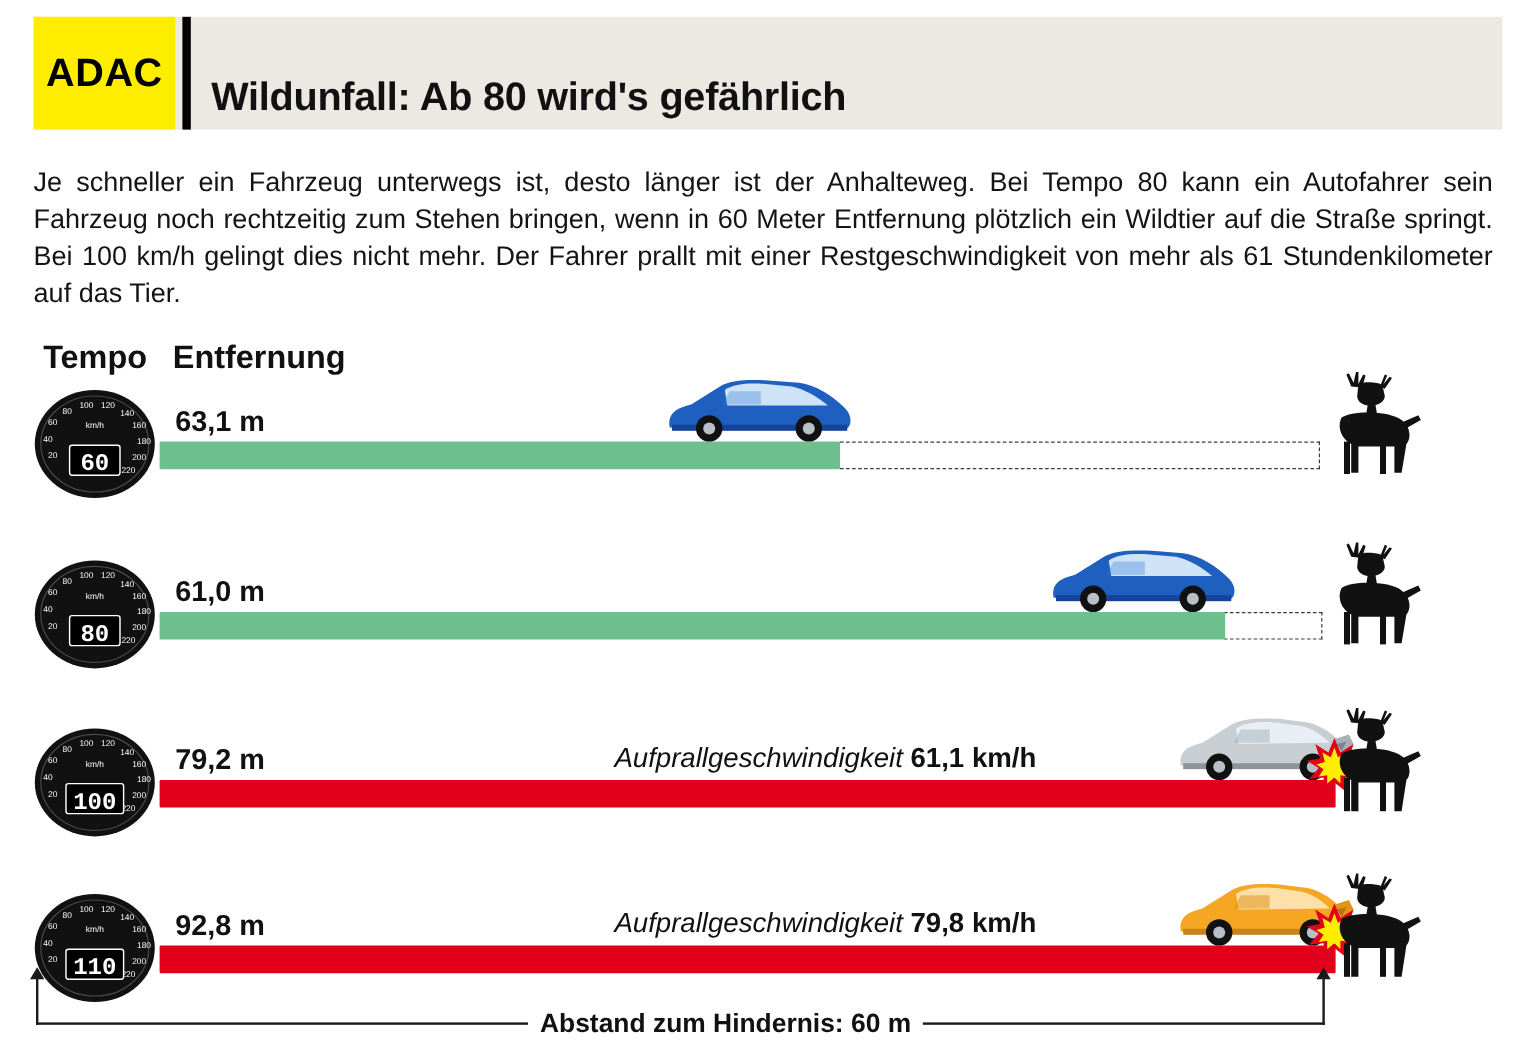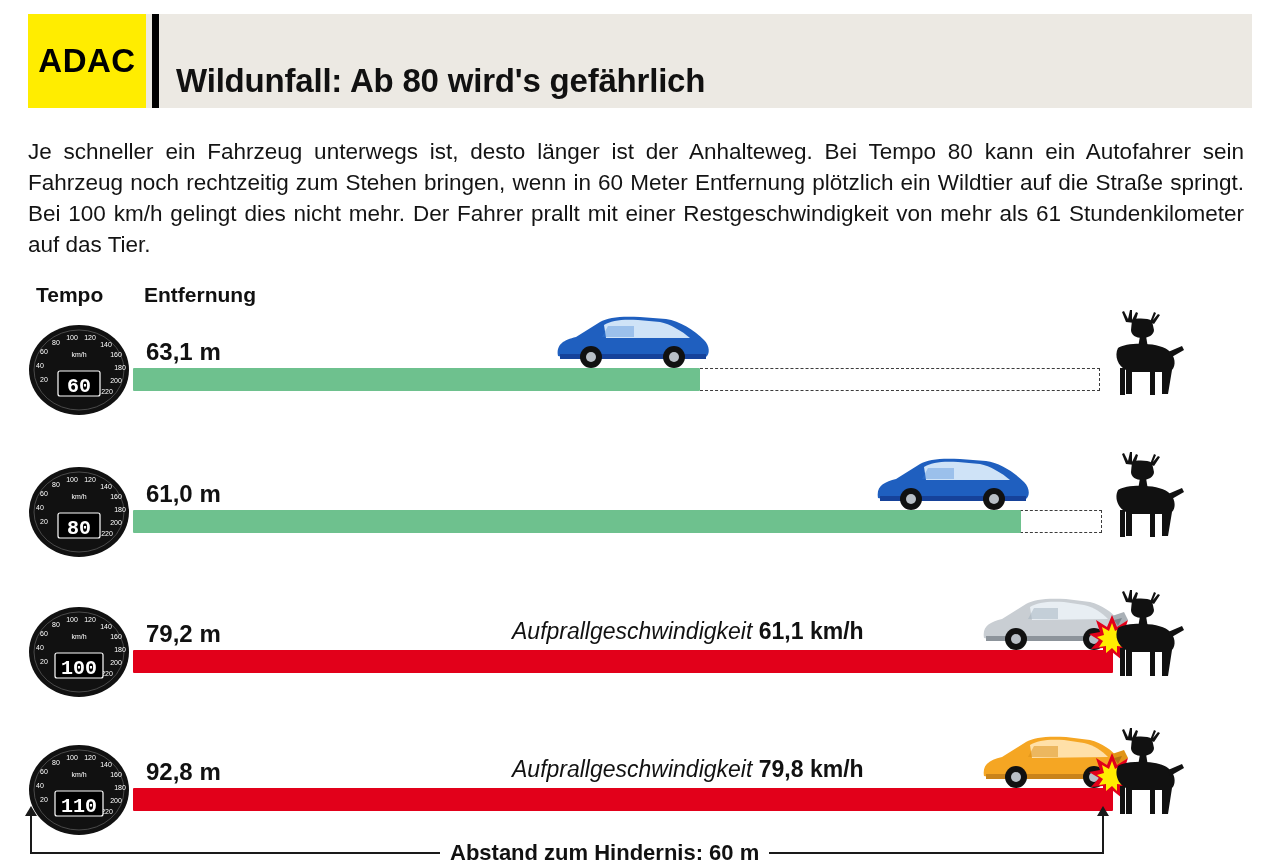--- a/index.html
+++ b/index.html
@@ -69,21 +69,21 @@
     font-size: 22.5px;
     line-height: 31px;
     color: #141414;
     text-align: justify;
     text-justify: inter-word;
   }
 
   
   .col-head {
     position: absolute;
-    font-size: 21px;
+    font-size: 27px;
     font-weight: bold;
     color: #111111;
   }
   .col-head.tempo { left: 36px; top: 283px; }
   .col-head.weg { left: 144px; top: 283px; }
 
   
   .row {
     position: absolute;
     left: 0;

